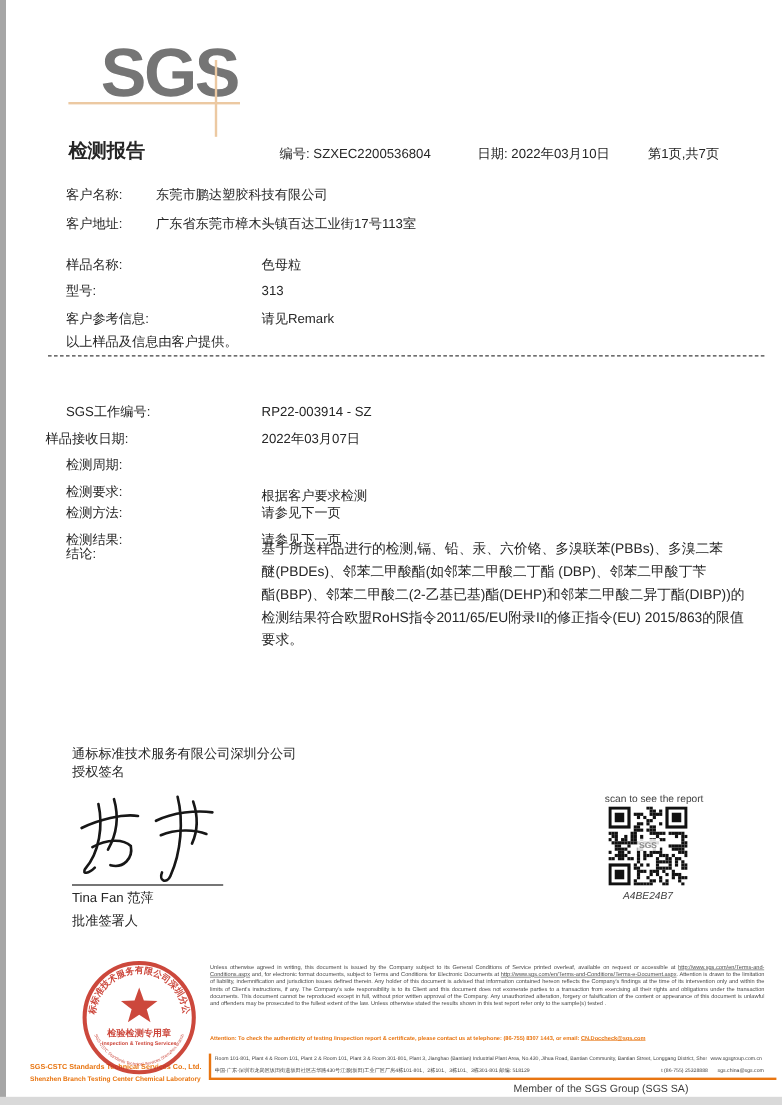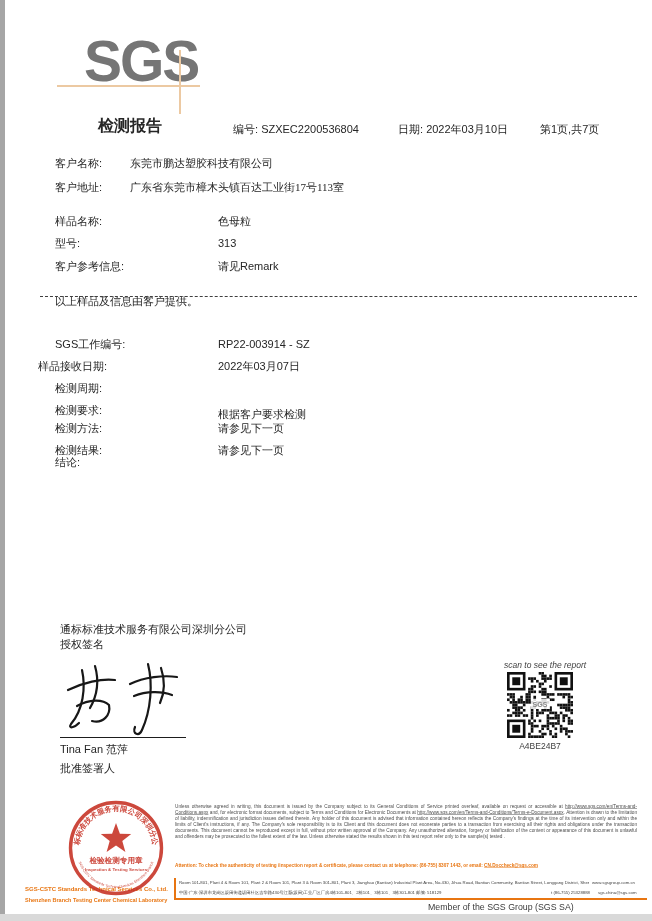--- a/index.html
+++ b/index.html
@@ -32,59 +32,66 @@
 
   <div class="abs edge-left"></div>
   <div class="abs edge-bottom"></div>
 
   <div class="abs" style="left:84px;top:36px;">
     <span class="logoword">SGS</span>
   </div>
   <div class="abs tanline" style="left:57px;top:85px;width:143px;height:2px;"></div>
   <div class="abs tanline" style="left:179px;top:50px;width:2px;height:64px;"></div>
 
-  <div class="abs bold" style="left:57px;top:116px;font-size:16px;margin-left:41px;">检测报告</div>
+  <div class="abs bold" style="left:57px;top:116px;font-size:16px;">检测报告</div>
   <div class="abs t11" style="left:233px;top:122px;">
     <span>编号:</span>
     <span>SZXEC2200536804</span>
   </div>
   <div class="abs t11" style="left:398px;top:122px;">
     <span>日期:</span>
     <span>2022年03月10日</span>
   </div>
   <div class="abs t11" style="left:540px;top:122px;">第1页,共7页</div>
 
   <div class="abs t11" style="left:55px;top:156px;">客户名称:</div>
   <div class="abs t11" style="left:130px;top:156px;">东莞市鹏达塑胶科技有限公司</div>
   <div class="abs t11" style="left:55px;top:180px;">客户地址:</div>
-  <div class="abs t11" style="left:130px;top:180px;font-family:Liberation Serif, serif;">广东省东莞市樟木头镇百达工业街17号113室</div>
+  <div class="abs t11" style="left:130px;top:180px;">广东省东莞市樟木头镇百达工业街17号113室</div>
 
   <div class="abs t11" style="left:55px;top:214px;">样品名称:</div>
   <div class="abs t11" style="left:218px;top:214px;">色母粒</div>
   <div class="abs t11" style="left:55px;top:236px;">型号:</div>
   <div class="abs t11" style="left:218px;top:236px;">313</div>
   <div class="abs t11" style="left:55px;top:259px;text-align:center;">客户参考信息:</div>
   <div class="abs t11" style="left:218px;top:259px;">请见Remark</div>
-  <div class="abs t11" style="left:55px;top:278px;margin-top:16px;">以上样品及信息由客户提供。</div>
+  <div class="abs t11" style="left:55px;top:278px;">以上样品及信息由客户提供。</div>
 
   <div class="abs dashsep" style="left:40px;top:296px;width:597px;"></div>
 
   <div class="abs t11" style="left:55px;top:337px;">SGS工作编号:</div>
   <div class="abs t11" style="left:218px;top:337px;">RP22-003914 - SZ</div>
   <div class="abs t11" style="left:38px;top:359px;">样品接收日期:</div>
   <div class="abs t11" style="left:218px;top:359px;">2022年03月07日</div>
   <div class="abs t11" style="left:55px;top:381px;">检测周期:</div>
   <div class="abs t11" style="left:55px;top:403px;">检测要求:</div>
   <div class="abs t11" style="left:218px;top:408px;font-family:Liberation Mono, monospace;">根据客户要求检测</div>
   <div class="abs t11" style="left:55px;top:421px;">检测方法:</div>
   <div class="abs t11" style="left:218px;top:421px;">请参见下一页</div>
   <div class="abs t11" style="left:55px;top:443px;">检测结果:</div>
   <div class="abs t11" style="left:218px;top:443px;">请参见下一页</div>
 
   <div class="abs t11" style="left:55px;top:455px;text-align:center;">结论:</div>
+  <div class="abs" style="left:218px;top:449px;width:420px;">
+    <div class="concl-line">基于所送样品进行的检测,镉、铅、汞、六价铬、多溴联苯(PBBs)、多溴二苯</div>
+    <div class="concl-line">醚(PBDEs)、邻苯二甲酸酯(如邻苯二甲酸二丁酯 (DBP)、邻苯二甲酸丁苄</div>
+    <div class="concl-line">酯(BBP)、邻苯二甲酸二(2-乙基已基)酯(DEHP)和邻苯二甲酸二异丁酯(DIBP))的</div>
+    <div class="concl-line">检测结果符合欧盟RoHS指令2011/65/EU附录II的修正指令(EU) 2015/863的限值</div>
+    <div class="concl-line">要求。</div>
+  </div>
 
   <div class="abs t11" style="left:60px;top:622px;">通标标准技术服务有限公司深圳分公司</div>
   <div class="abs t11" style="left:60px;top:637px;">授权签名</div>
 
   <svg class="abs" style="left:62px;top:658px;" width="135" height="80" viewBox="0 0 135 80">
     <g fill="none" stroke="#171717" stroke-width="2.2" stroke-linecap="round">
       <path d="M6 32 C 20 25, 40 20, 53 22"></path>
       <path d="M20 12 C 24 30, 21 52, 9 66 C 6 71, 12 70, 17 65"></path>
       <path d="M33 8 C 37 22, 36 36, 28 50"></path>
       <path d="M15 48 C 27 41, 41 41, 47 47 C 49 57, 41 66, 30 63"></path>
@@ -92,21 +99,21 @@
       <path d="M86 6 C 91 26, 89 52, 80 72 C 77 79, 70 76, 73 69"></path>
       <path d="M72 38 C 84 33, 100 33, 110 37"></path>
       <path d="M99 10 C 103 22, 103 34, 98 45"></path>
     </g>
   </svg>
 
   <div class="abs sigline" style="left:60px;top:737px;width:126px;"></div>
   <div class="abs t11" style="left:60px;top:742px;">Tina Fan 范萍</div>
   <div class="abs t11" style="left:60px;top:761px;">批准签署人</div>
 
-  <div class="abs qrlabel" style="left:504px;top:660px;font-style:italic;">scan to see the report</div>
+  <div class="abs qrlabel" style="left:504px;top:660px;">scan to see the report</div>
   <svg class="abs" style="left:507px;top:672px;" width="66" height="66" viewBox="0 0 66 66">
     <rect x="0" y="0" width="66" height="66" fill="#ffffff"></rect>
     <g id="qr-cells" fill="#111111">
         <rect x="31.68" y="0" width="2.64" height="2.64"></rect>
         <rect x="34.32" y="0" width="2.64" height="2.64"></rect>
         <rect x="34.32" y="2.64" width="2.64" height="2.64"></rect>
         <rect x="36.96" y="2.64" width="2.64" height="2.64"></rect>
         <rect x="42.24" y="2.64" width="2.64" height="2.64"></rect>
         <rect x="21.12" y="5.28" width="2.64" height="2.64"></rect>
         <rect x="23.76" y="5.28" width="2.64" height="2.64"></rect>
@@ -318,21 +325,21 @@
         <rect x="47.52" y="0" width="18.48" height="18.48"></rect>
         <rect x="50.160000000000004" y="2.64" width="13.200000000000001" height="13.200000000000001" fill="#ffffff"></rect>
         <rect x="52.800000000000004" y="5.28" width="7.92" height="7.92"></rect>
         <rect x="0" y="47.52" width="18.48" height="18.48"></rect>
         <rect x="2.64" y="50.160000000000004" width="13.200000000000001" height="13.200000000000001" fill="#ffffff"></rect>
         <rect x="5.28" y="52.800000000000004" width="7.92" height="7.92"></rect>
       </g>
     <rect x="24" y="27" width="19" height="10" fill="#ffffff" opacity="0.85"></rect>
     <text x="33" y="35" font-size="7" fill="#8a8a8a" text-anchor="middle" font-weight="bold">SGS</text>
   </svg>
-  <div class="abs qrlabel" style="left:507px;top:741px;width:66px;text-align:center;">A4BE24B7</div>
+  <div class="abs qrlabel" style="left:507px;top:741px;width:66px;text-align:center;font-style:italic;">A4BE24B7</div>
 
   <svg class="abs" style="left:66px;top:798px;opacity:0.88;z-index:5;" width="100" height="100" viewBox="-50 -50 100 100">
     <circle r="45.5" fill="none" stroke="#c62f22" stroke-width="3.4"></circle>
     <path id="stamp-arc-top" d="M -37 0 A 37 37 0 0 1 37 0" fill="none"></path>
     <path id="stamp-arc-bottom" d="M -40 0 A 40 40 0 0 0 40 0" fill="none"></path>
     <text font-size="7.4" fill="#c62f22" font-weight="bold">
       <textPath href="#stamp-arc-top" startOffset="50%" text-anchor="middle">通标标准技术服务有限公司深圳分公司</textPath>
     </text>
     <text font-size="3.6" fill="#c62f22">
       <textPath href="#stamp-arc-bottom" startOffset="50%" text-anchor="middle">SGS-CSTC Standards Technical Services Shenzhen Branch</textPath>

